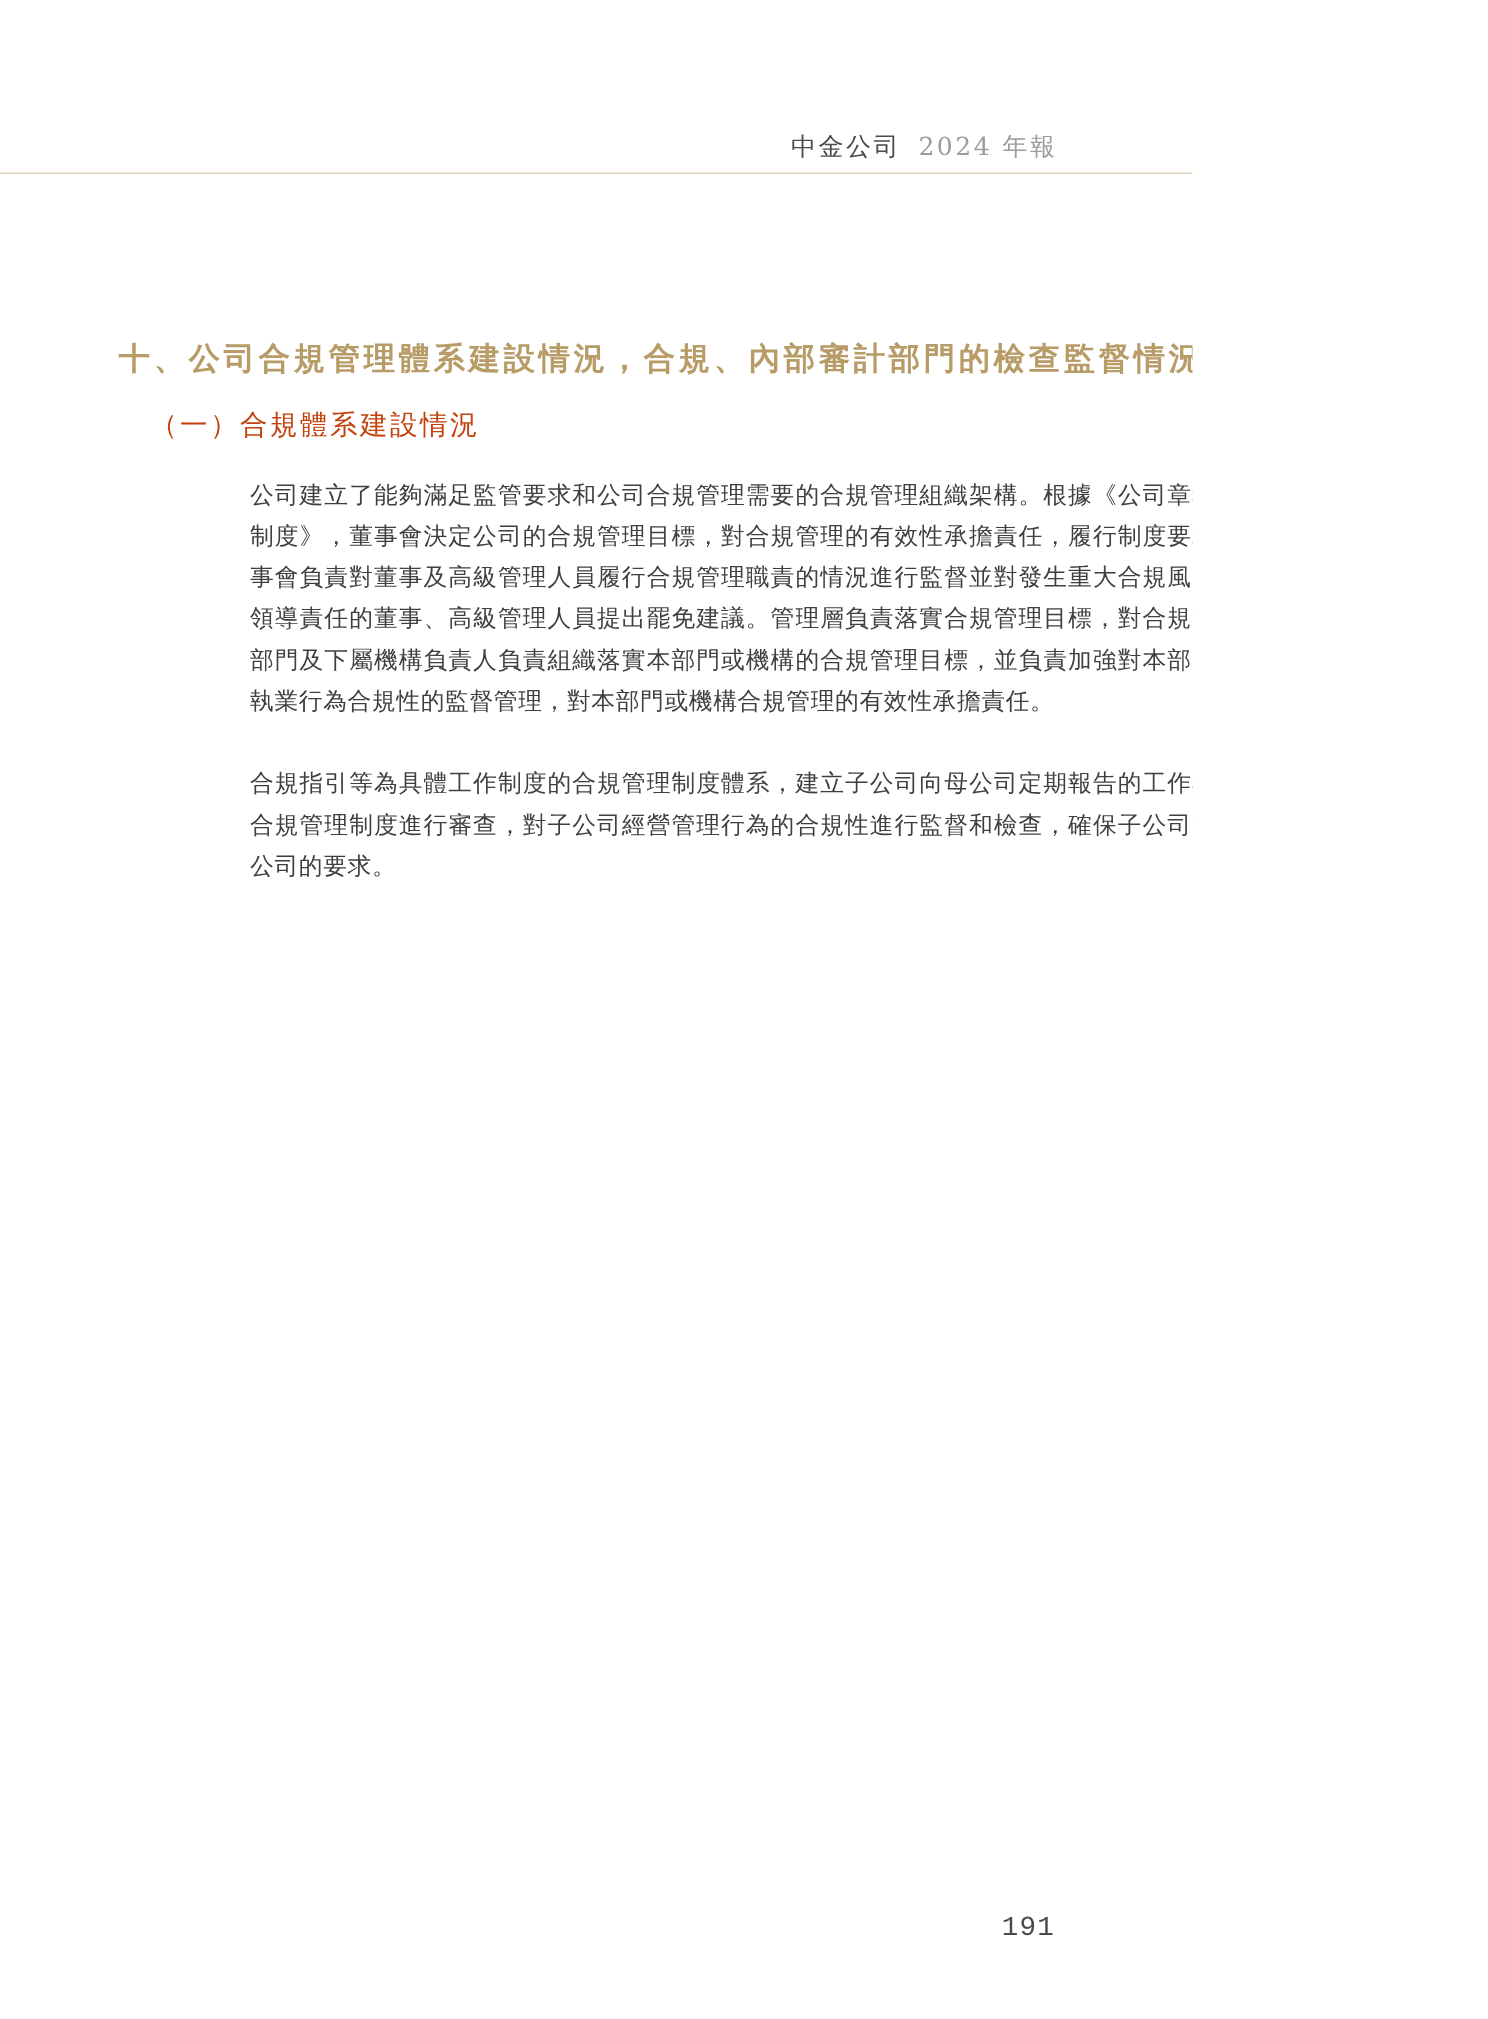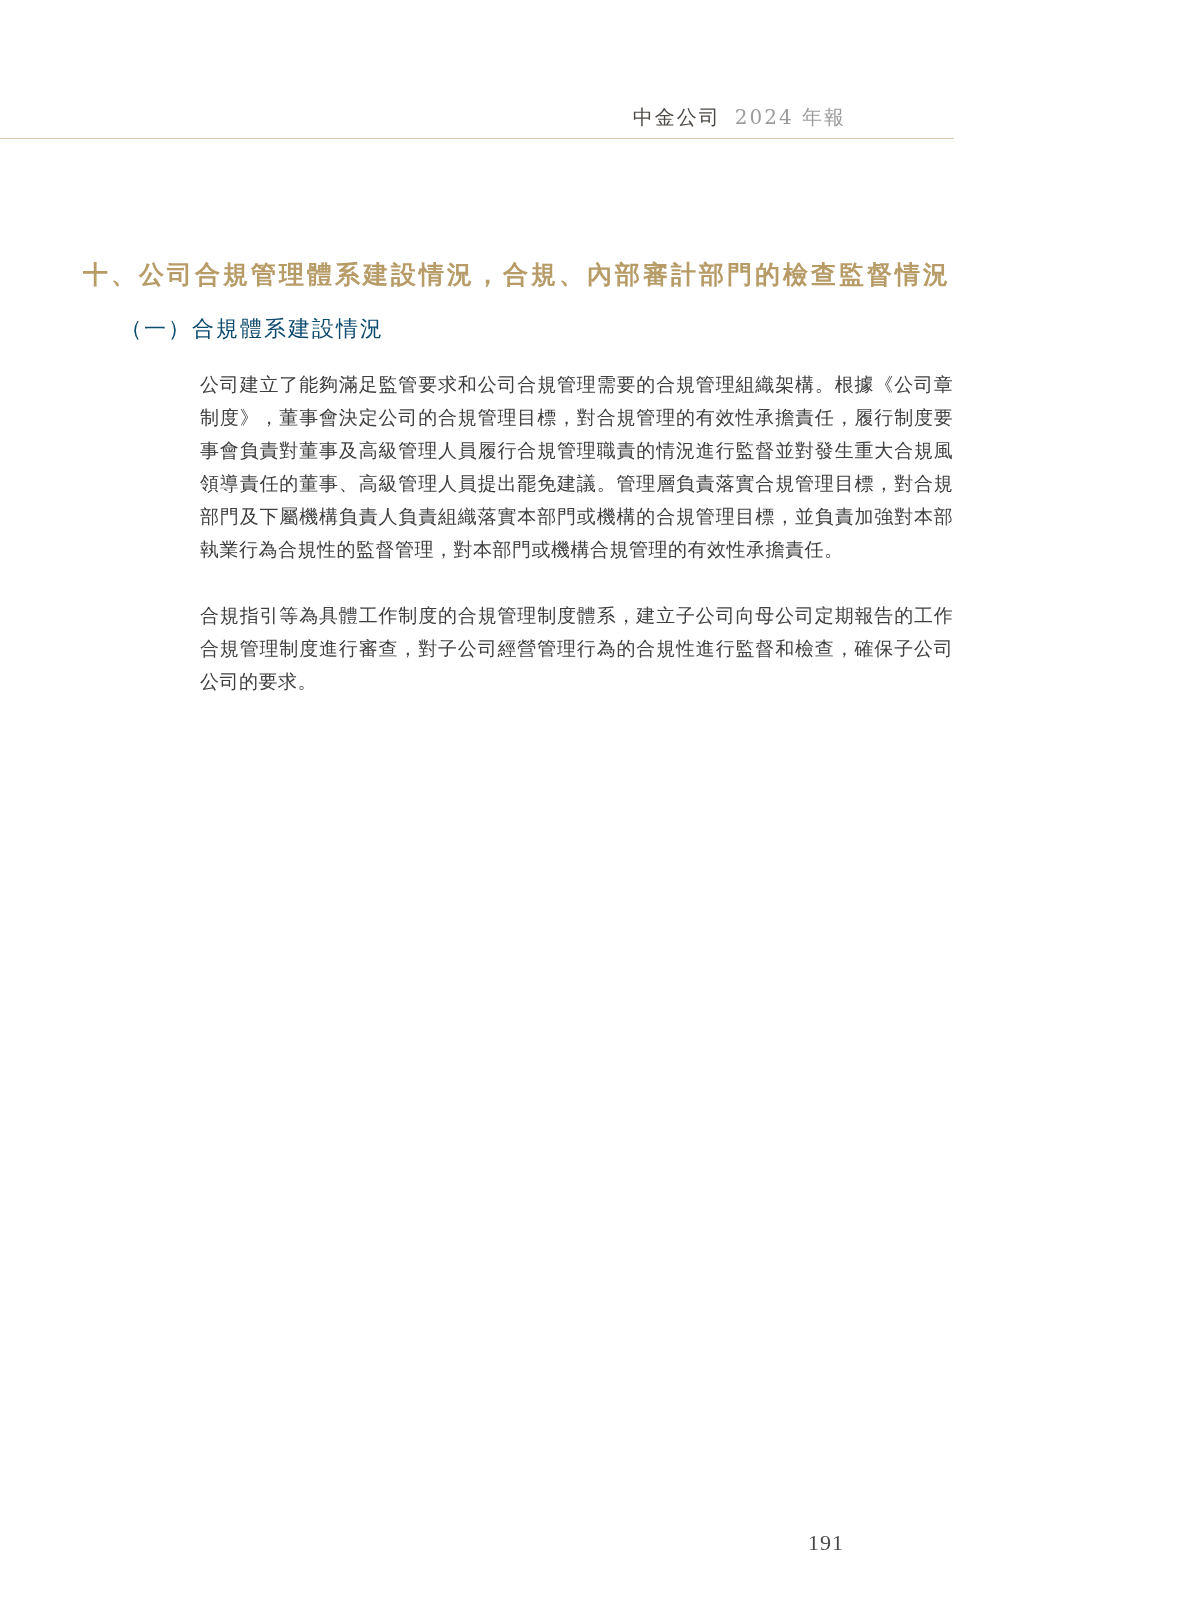--- a/index.html
+++ b/index.html
@@ -51,31 +51,31 @@
   }
 
   
   .content {
     position: absolute;
     top: 258px;
     left: 83px;
     width: 1000px;
   }
   .section-title {
-    margin: 0;
+    margin: 12px;
     color: #b79c68;
     font-size: 25px;
     font-weight: 600;
     letter-spacing: 3px;
     line-height: 34px;
     font-family: "DejaVu Sans", sans-serif;
   }
   .subsection-title {
     margin: 22px 0 0 37px;
-    color: #0c4a6e;
+    color: #c2410c;
     font-size: 22px;
     font-weight: 500;
     letter-spacing: 2px;
     line-height: 30px;
   }
   .body-text {
     margin-left: 117px;
     width: 912px;
     margin-top: 24px;
   }
@@ -90,21 +90,21 @@
   }
 
   
   .page-number {
     position: absolute;
     top: 1530px;
     right: 110px;
     color: #4a4a4a;
     font-size: 22px;
     letter-spacing: 1px;
-    font-family: Liberation Serif, serif;
+    font-family: Liberation Mono, monospace;
   }
 </style>
 </head>
 <body>
 
 <div class="page">
 
   <div class="running-header">
     <span class="company">中金公司</span><span class="edition">2024 年報</span>
   </div>

